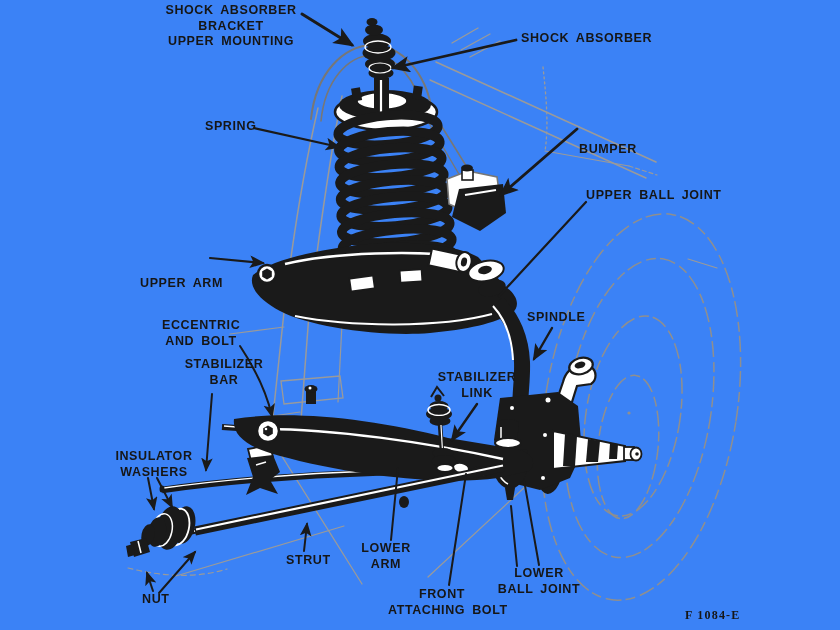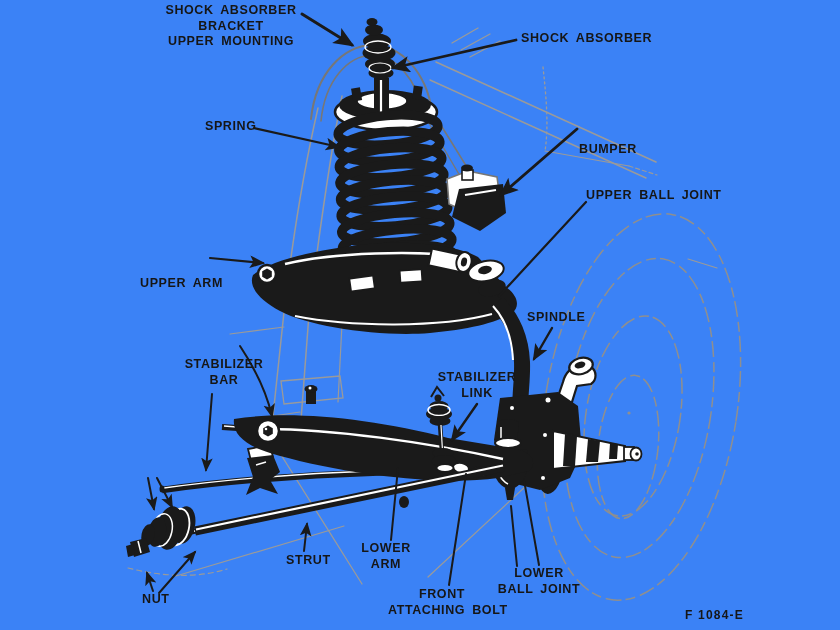--- a/index.html
+++ b/index.html
@@ -2,21 +2,21 @@
 <html><head>
 <meta charset="utf-8">
 <style>
   html,body{margin:0;padding:0;background:#ffffff;}
   .stage{position:relative;width:840px;height:630px;background:#3b82f6;overflow:hidden;
          font-family:"Liberation Sans",sans-serif;}
   .art{position:absolute;left:0;top:0;}
   .lbl{position:absolute;color:#161616;font-weight:700;font-size:12.5px;line-height:15.5px;
        letter-spacing:0.6px;word-spacing:3px;white-space:nowrap;}
   .ctr{text-align:center;}
-  .figcode{position:absolute;color:#161616;font-weight:700;font-size:12px;letter-spacing:1.2px;}
+  .figcode{position:absolute;color:#161616;font-weight:700;font-size:12px;letter-spacing:1.2px;font-family:Liberation Serif, serif;}
 </style>
 </head>
 <body>
 
 <div class="stage">
 
   <svg class="art" width="840" height="630" viewBox="0 0 840 630">
     <defs>
       <marker id="arr" markerWidth="8" markerHeight="7" refX="6" refY="2.9" orient="auto">
         <path d="M0,0 L7,2.9 L0,5.8 L1.6,2.9 Z" fill="#1a1a1a"></path>
@@ -241,26 +241,34 @@
   <div class="lbl" style="left:521px;top:31px;">SHOCK ABSORBER</div>
 
   <div class="lbl" style="left:205px;top:119px;">SPRING</div>
 
   <div class="lbl" style="left:579px;top:117px;margin-top:25px;">BUMPER</div>
 
   <div class="lbl" style="left:586px;top:188px;">UPPER BALL JOINT</div>
 
   <div class="lbl" style="left:140px;top:249px;margin-top:27px;">UPPER ARM</div>
 
+  <div class="lbl ctr" style="left:162px;top:318px;width:78px;">
+    <div>ECCENTRIC</div>
+    <div>AND BOLT</div>
+  </div>
 
   <div class="lbl ctr" style="left:178px;top:357px;width:92px;">
     <div>STABILIZER</div>
     <div>BAR</div>
   </div>
 
+  <div class="lbl ctr" style="left:111px;top:449px;width:86px;">
+    <div>INSULATOR</div>
+    <div>WASHERS</div>
+  </div>
 
   <div class="lbl" style="left:142px;top:592px;">NUT</div>
 
   <div class="lbl" style="left:286px;top:553px;">STRUT</div>
 
   <div class="lbl ctr" style="left:357px;top:541px;width:58px;">
     <div>LOWER</div>
     <div>ARM</div>
   </div>
 

